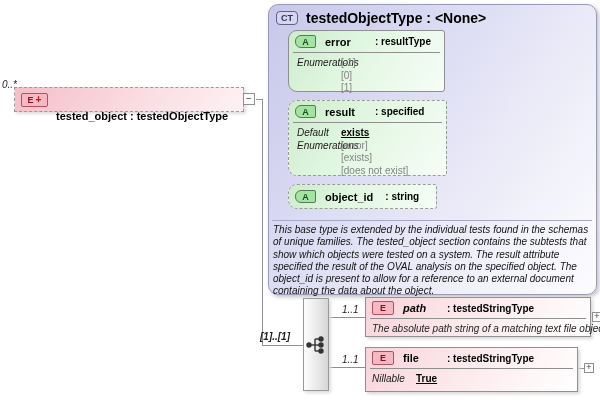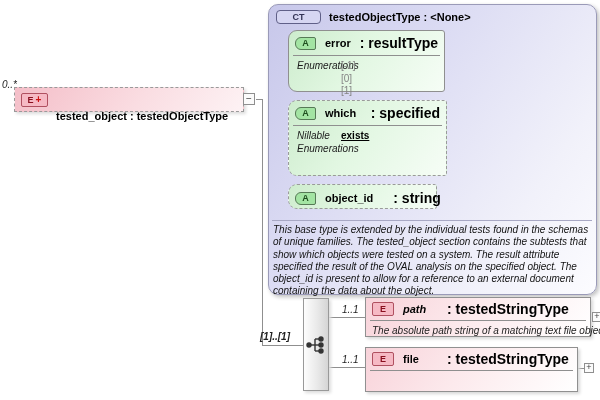--- a/index.html
+++ b/index.html
@@ -29,53 +29,53 @@
     width:22px;height:14px;border:1px solid #b05060;background:#f6b9c4;
     color:#8a0f1f;border-radius:2px;
   }
   .badge.eplus{width:27px;}
   .badge.eplus .plus{color:#cc1111;font-weight:bold;margin-left:2px;font-size:10px;}
   .badge.a{
     width:21px;height:13px;border:1px solid #567a56;background:#a3e4a3;
     color:#1d4d1d;border-radius:6px 2px 2px 6px;
   }
   .badge.ct{
-    width:45px;height:14px;border:1px solid #606088;background:#d6d6f2;
+    width:22px;height:14px;border:1px solid #606088;background:#d6d6f2;
     color:#333355;border-radius:4px;
   }
   .src-label{font-size:11px;font-weight:bold;color:#000;margin-left:8px;white-space:nowrap;margin-top:32px;}
 
   .toggle{
     position:absolute;box-sizing:border-box;border:1px solid #8f8f8f;background:#fbfbfb;
     color:#444;text-align:center;cursor:pointer;
   }
   .toggle.minus{left:243px;top:93px;width:12px;height:12px;font-size:10px;line-height:9px;}
   .toggle.plus{width:10px;height:10px;font-size:9px;line-height:7px;}
 
   
   .ct-box{
     position:absolute;left:268px;top:4px;width:329px;height:291px;
     border:1px solid #9a9ab8;border-radius:10px;box-sizing:border-box;
     background:linear-gradient(125deg,#c7c7ea 0%,#dbdbf3 35%,#f1f1fa 75%,#fcfcff 100%);
     box-shadow:2px 2px 4px #c0c0c0;
   }
   .ct-header{position:absolute;left:7px;top:5px;display:flex;align-items:center;}
-  .ct-title{font-size:11px;font-weight:bold;color:#000;margin-left:8px;white-space:nowrap;}
+  .ct-title{font-size:14px;font-weight:bold;color:#000;margin-left:8px;white-space:nowrap;}
 
   
   .attr-box{
     position:absolute;box-sizing:border-box;
     background:linear-gradient(125deg,#cdeccd 0%,#e2f7e2 45%,#f6fdf6 100%);
     border:1px solid #8f8f8f;border-radius:9px 3px 3px 9px;
   }
   .attr-box.optional{border:1px dashed #9a9a9a;}
   .box-row1{display:flex;align-items:center;padding:4px 6px 3px 6px;}
   .nm{font-size:11px;font-weight:bold;color:#000;margin-left:9px;white-space:nowrap;}
   .nm.col{width:50px;}
-  .tp{font-size:14px;font-weight:bold;color:#000;white-space:nowrap;text-align:center;}
+  .tp{font-size:10px;font-weight:bold;color:#000;white-space:nowrap;text-align:center;}
   .divider{height:1px;background:#8f8f8f;margin:1px 4px 3px 4px;}
   .facets{padding:1px 8px;}
   .kv{display:flex;font-size:10px;line-height:12.5px;}
   .k{font-style:italic;color:#1a1a1a;width:44px;flex:0 0 auto;}
   .vcol{display:flex;flex-direction:column;}
   .gray{color:#848484;}
   .bold{font-weight:bold;color:#000;text-decoration:underline;}
 
   
   .doc-divider{position:absolute;left:272px;top:220px;width:320px;height:1px;background:#a8a8c4;}
@@ -154,40 +154,45 @@
           <span>[0]</span>
           <span>[1]</span>
         </span>
       </div>
     </div>
   </div>
 
   <div class="attr-box optional" style="left:288px;top:100px;width:159px;height:76px;">
     <div class="box-row1">
       <span class="badge a">A</span>
-      <span class="nm col">which</span>
+      <span class="nm col">result</span>
       <span class="tp">: specified</span>
     </div>
     <div class="divider"></div>
     <div class="facets">
       <div class="kv">
-        <span class="k">Nillable</span>
+        <span class="k">Default</span>
         <span class="bold">exists</span>
       </div>
       <div class="kv">
         <span class="k">Enumerations</span>
+        <span class="vcol gray">
+          <span>[error]</span>
+          <span>[exists]</span>
+          <span>[does not exist]</span>
+        </span>
       </div>
     </div>
   </div>
 
   <div class="attr-box optional" style="left:288px;top:184px;width:149px;height:25px;">
     <div class="box-row1" style="padding-top:5px;">
       <span class="badge a">A</span>
       <span class="nm">object_id</span>
-      <span class="tp" style="margin-left:20px;">: string</span>
+      <span class="tp" style="margin-left:12px;">: string</span>
     </div>
   </div>
 
   <div class="doc-divider"></div>
   <div class="doc-text">This base type is extended by the individual tests found in the schemas of unique families.  The tested_object section contains the subtests that show which objects were tested on a system. The result attribute specified the result of the OVAL analysis on the specified object. The object_id is present to allow for a reference to an external document containing the data about the object.</div>
 
   <div class="seq-bar">
     <svg width="22" height="20" viewBox="0 0 22 20">
       <g stroke="#333" stroke-width="1.4" fill="#333">
         <line x1="4" y1="10" x2="10" y2="10"></line>
@@ -214,16 +219,22 @@
   </div>
   <div class="toggle plus" style="left:592px;top:312px;">+</div>
 
   <div class="elem-box" style="left:365px;top:347px;width:213px;height:45px;">
     <div class="box-row1" style="padding-top:3px;padding-bottom:2px;">
       <span class="badge e">E</span>
       <span class="nm" style="width:44px;">file</span>
       <span class="tp">: testedStringType</span>
     </div>
     <div class="divider"></div>
+    <div class="facets" style="padding:1px 6px;">
+      <div class="kv">
+        <span class="k">Nillable</span>
+        <span class="bold">True</span>
+      </div>
+    </div>
   </div>
   <div class="toggle plus" style="left:584px;top:363px;">+</div>
 
 </div>
 
 </body></html>

